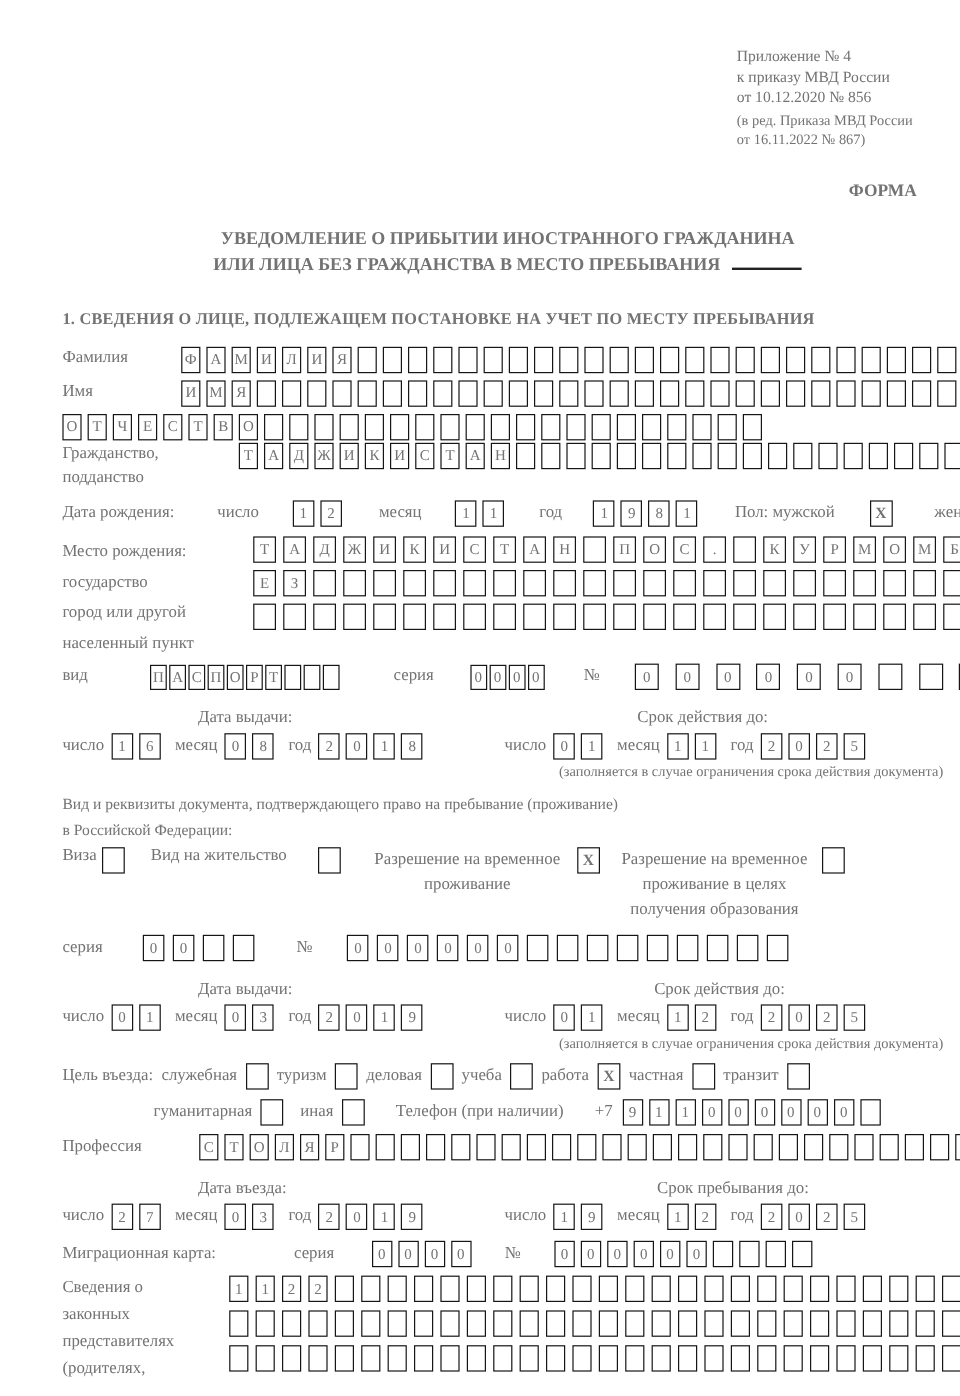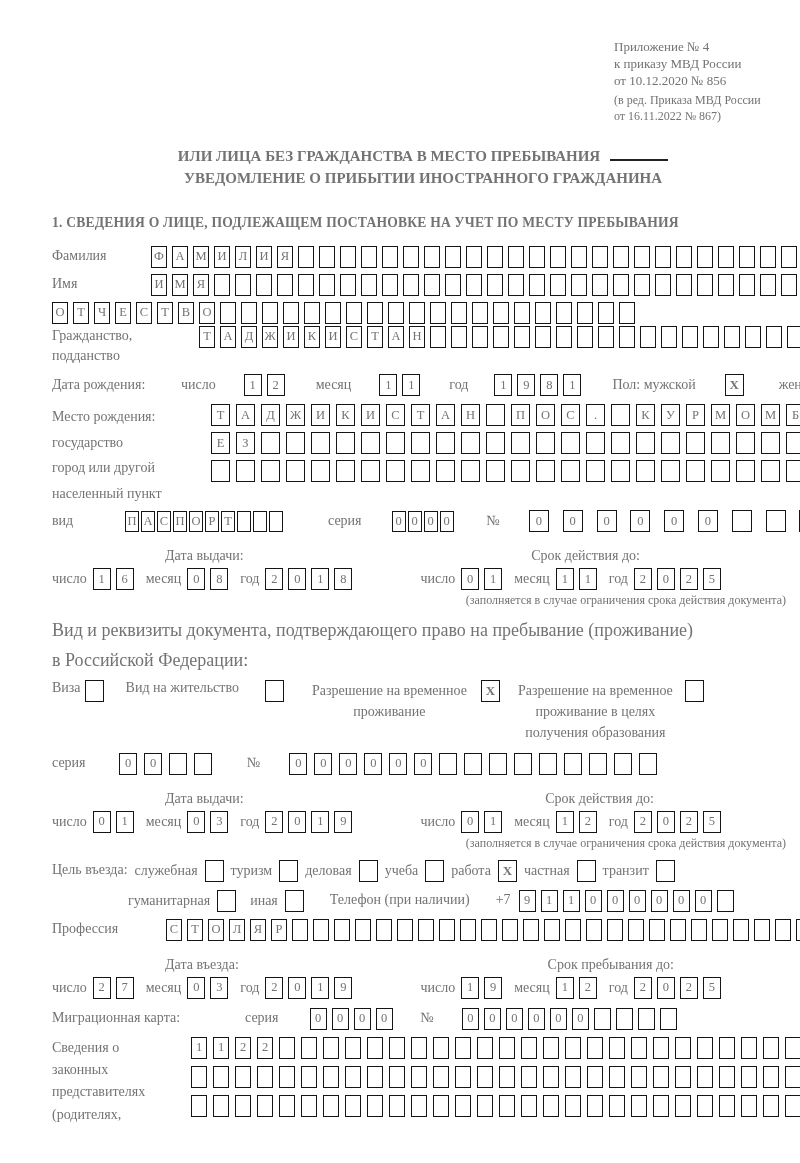--- a/index.html
+++ b/index.html
@@ -38,46 +38,47 @@
   .center-b{font-weight:bold;font-size:13.5px;text-align:center;margin-top:8px;}
   .caps{display:flex;margin-top:16px;font-size:14px;}
   .caps .c1{margin-left:113px;}
   .caps .c2{margin-left:auto;margin-right:154px;}
   .caps2 .c2{margin-right:140px;}
   .dates{display:flex;align-items:center;margin-top:4px;font-size:14px;}
   .dates .grp{display:flex;align-items:center;gap:6px;}
   .dates .grp .t{margin-left:6px;}
   .dates .right{margin-left:68px;}
   .note{font-size:12px;text-align:right;padding-right:8px;margin-top:3px;}
-  .plain{font-size:18px;margin-top:8px;line-height:1.65;}
+  .plain{font-size:13px;margin-top:8px;line-height:1.65;}
   .opts{display:flex;align-items:flex-start;margin-top:4px;font-size:14px;}
   .opt-lines{text-align:center;line-height:1.5;}
   .purpose{display:flex;align-items:center;gap:7px;font-size:14px;}
 </style>
 </head>
 <body>
 
 <div class="page">
 
   <div class="ref-block">
     <div>Приложение № 4</div>
     <div>к приказу МВД России</div>
     <div>от 10.12.2020 № 856</div>
     <div class="amend">
       <div>(в ред. Приказа МВД России</div>
       <div>от 16.11.2022 № 867)</div>
     </div>
   </div>
 
+  <div class="forma">ФОРМА</div>
 
   <div class="title">
+    <div>УВЕДОМЛЕНИЕ О ПРИБЫТИИ ИНОСТРАННОГО ГРАЖДАНИНА</div>
     <div>
       <span>ИЛИ ЛИЦА БЕЗ ГРАЖДАНСТВА В МЕСТО ПРЕБЫВАНИЯ</span><span class="t-underline"></span>
     </div>
-    <div>УВЕДОМЛЕНИЕ О ПРИБЫТИИ ИНОСТРАННОГО ГРАЖДАНИНА</div>
   </div>
 
   <div class="sec-heading">1. СВЕДЕНИЯ О ЛИЦЕ, ПОДЛЕЖАЩЕМ ПОСТАНОВКЕ НА УЧЕТ ПО МЕСТУ ПРЕБЫВАНИЯ</div>
 
   <div class="row" style="margin-top:15px;">
     <span class="lbl" style="width:78px;">Фамилия</span>
     <span class="cells">
         <span class="cell">Ф</span>
         <span class="cell">А</span>
         <span class="cell">М</span>

